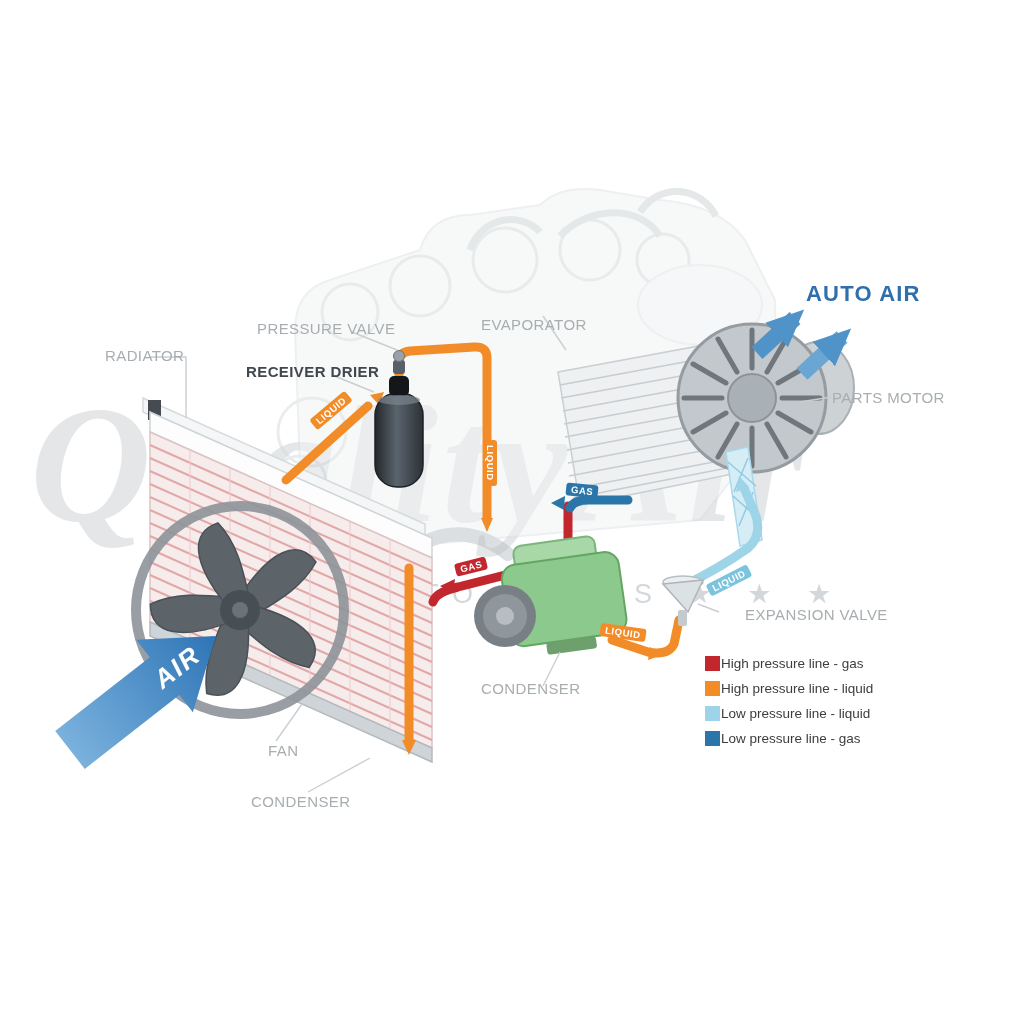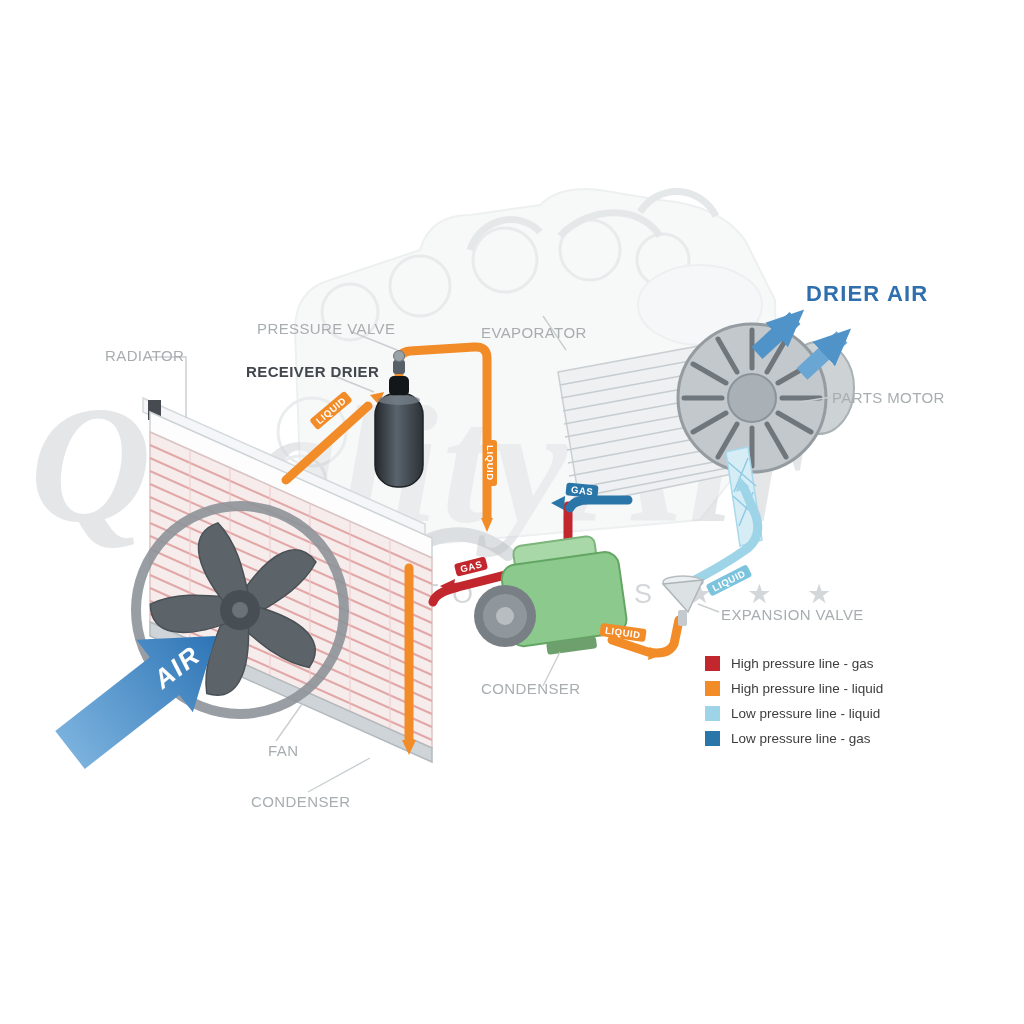--- a/index.html
+++ b/index.html
@@ -22,21 +22,21 @@
   .pill.red{background:#c1272d;}
   .pill.sblue{background:#2b76a8;}
   .pill.lblue{background:#7cc3de;}
   .pill.vert{transform:rotate(90deg);transform-origin:top left;}
   .r-m40{transform:rotate(-40deg);}
   .r-m14{transform:rotate(-14deg);}
   .r-p6{transform:rotate(6deg);}
   .r-m27{transform:rotate(-27deg);}
   .r-p8{transform:rotate(8deg);}
   .legend{position:absolute;left:705px;top:656px;display:flex;flex-direction:column;gap:10px;}
-  .legend-row{display:flex;align-items:center;gap:11px;}
+  .legend-row{display:flex;align-items:center;gap:1px;}
   .swatch{width:15px;height:15px;flex:0 0 15px;}
   .legend-label{font-size:13.5px;color:#3d3d3d;}
 </style>
 </head>
 <body>
 
 <div class="stage">
 
   <div class="wm-brand">QualityAir</div>
   <div class="wm-tag">★ ★ ★  AUTO PARTS  ★ ★ ★</div>
@@ -243,24 +243,24 @@
       <path d="M719,612 L698,604"></path>
       <path d="M543,686 L560,652"></path>
       <path d="M276,741 L302,704"></path>
       <path d="M308,792 L370,758"></path>
     </g>
   </svg>
 
   <div class="label" style="left:105px;top:347px">RADIATOR</div>
   <div class="label" style="left:257px;top:320px">PRESSURE VALVE</div>
   <div class="label dark" style="left:246px;top:363px">RECEIVER DRIER</div>
-  <div class="label" style="left:481px;top:324px">EVAPORATOR</div>
-  <div class="cold-air" style="left:806px;top:281px">DRIER AIR</div>
+  <div class="label" style="left:481px;top:316px">EVAPORATOR</div>
+  <div class="cold-air" style="left:806px;top:281px">AUTO AIR</div>
   <div class="label" style="left:832px;top:389px">PARTS MOTOR</div>
-  <div class="label" style="left:721px;top:606px">EXPANSION VALVE</div>
+  <div class="label" style="left:745px;top:606px">EXPANSION VALVE</div>
   <div class="label" style="left:481px;top:680px">CONDENSER</div>
   <div class="label" style="left:268px;top:742px">FAN</div>
   <div class="label" style="left:251px;top:793px">CONDENSER</div>
   <div class="air-text" style="left:152px;top:652px">AIR</div>
 
   <div class="pill orange r-m40" style="left:308px;top:404px">LIQUID</div>
   <div class="pill orange vert" style="left:497px;top:440px">LIQUID</div>
   <div class="pill sblue r-p6" style="left:566px;top:484px">GAS</div>
   <div class="pill red r-m14" style="left:455px;top:560px">GAS</div>
   <div class="pill lblue r-m27" style="left:706px;top:574px">LIQUID</div>

